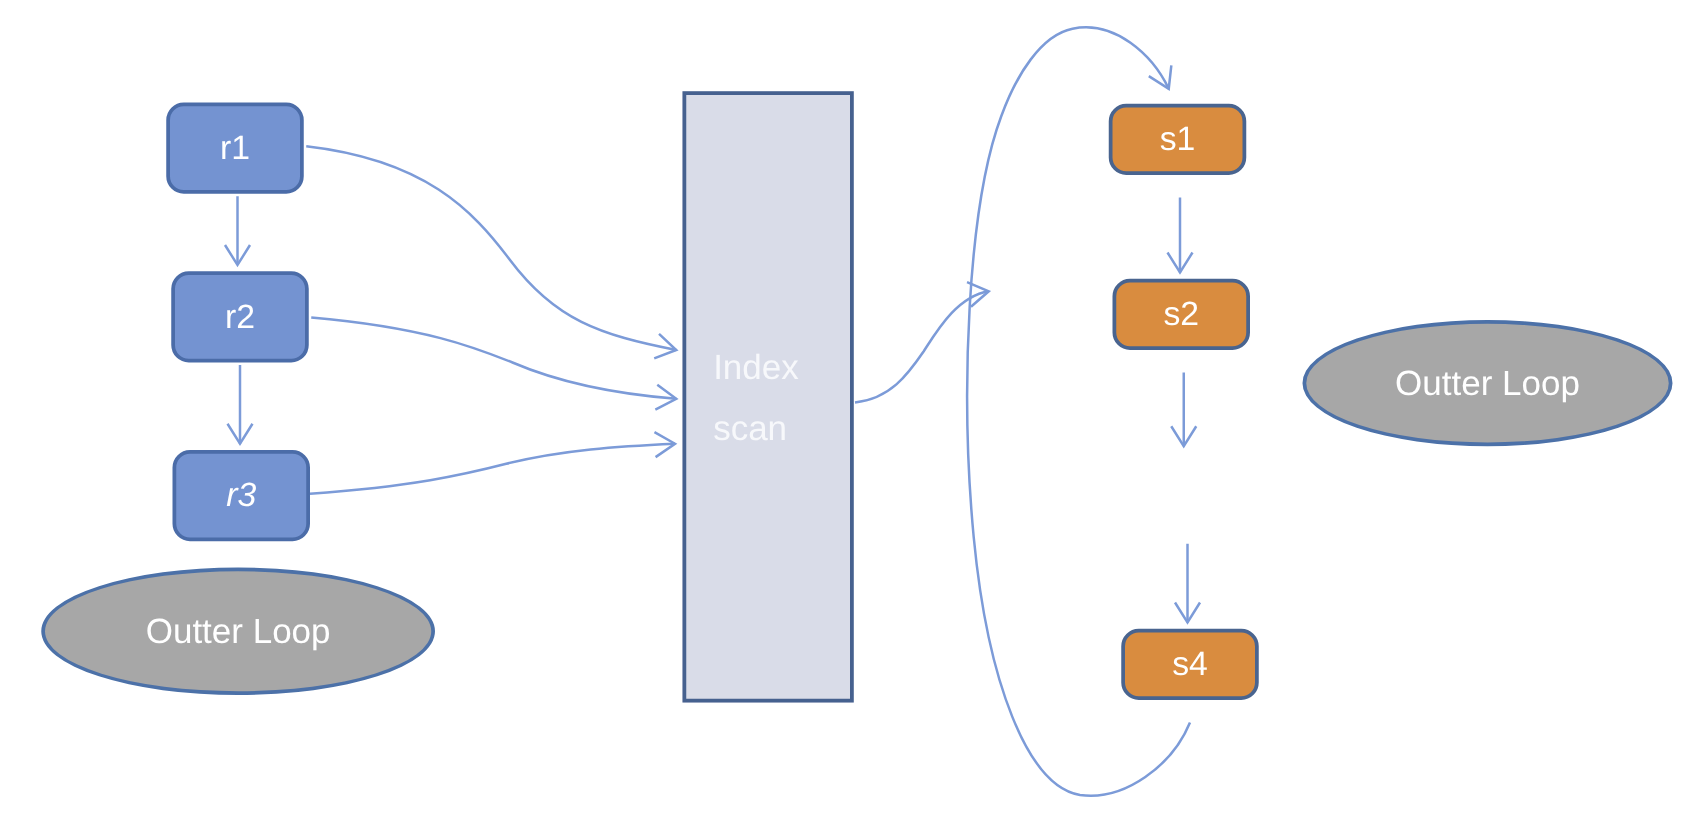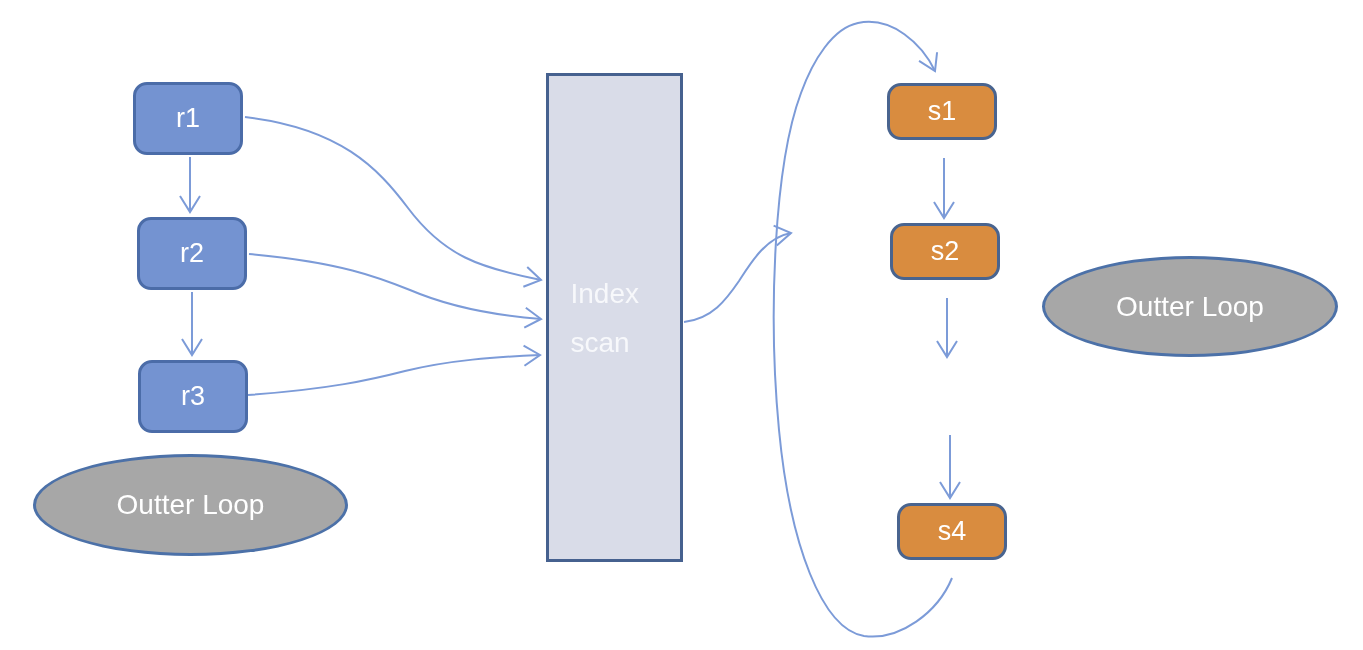--- a/index.html
+++ b/index.html
@@ -33,21 +33,21 @@
     border-radius: 14px;
   }
   .s-node {
     width: 110px; height: 57px;
     background: var(--inner-node-fill, #D98C3F);
     border: 3px solid var(--inner-node-border, #49648F);
     border-radius: 14px;
   }
   #node-r1 { left: 133px; top: 82px; }
   #node-r2 { left: 137px; top: 217px; }
-  #node-r3 { left: 138px; top: 360px; }
+  #node-r3 { left: 138px; top: 360px; font-style: italic; }
   #node-s1 { left: 887px; top: 83px; }
   #node-s2 { left: 890px; top: 223px; }
   #node-s3 { left: 893px; top: 362px; }
   #node-s4 { left: 897px; top: 503px; }
 
   .index-box {
     left: 546px; top: 73px;
     width: 137px; height: 489px;
     background: var(--index-fill, #D9DCE8);
     border: 3px solid var(--index-border, #46618F);

